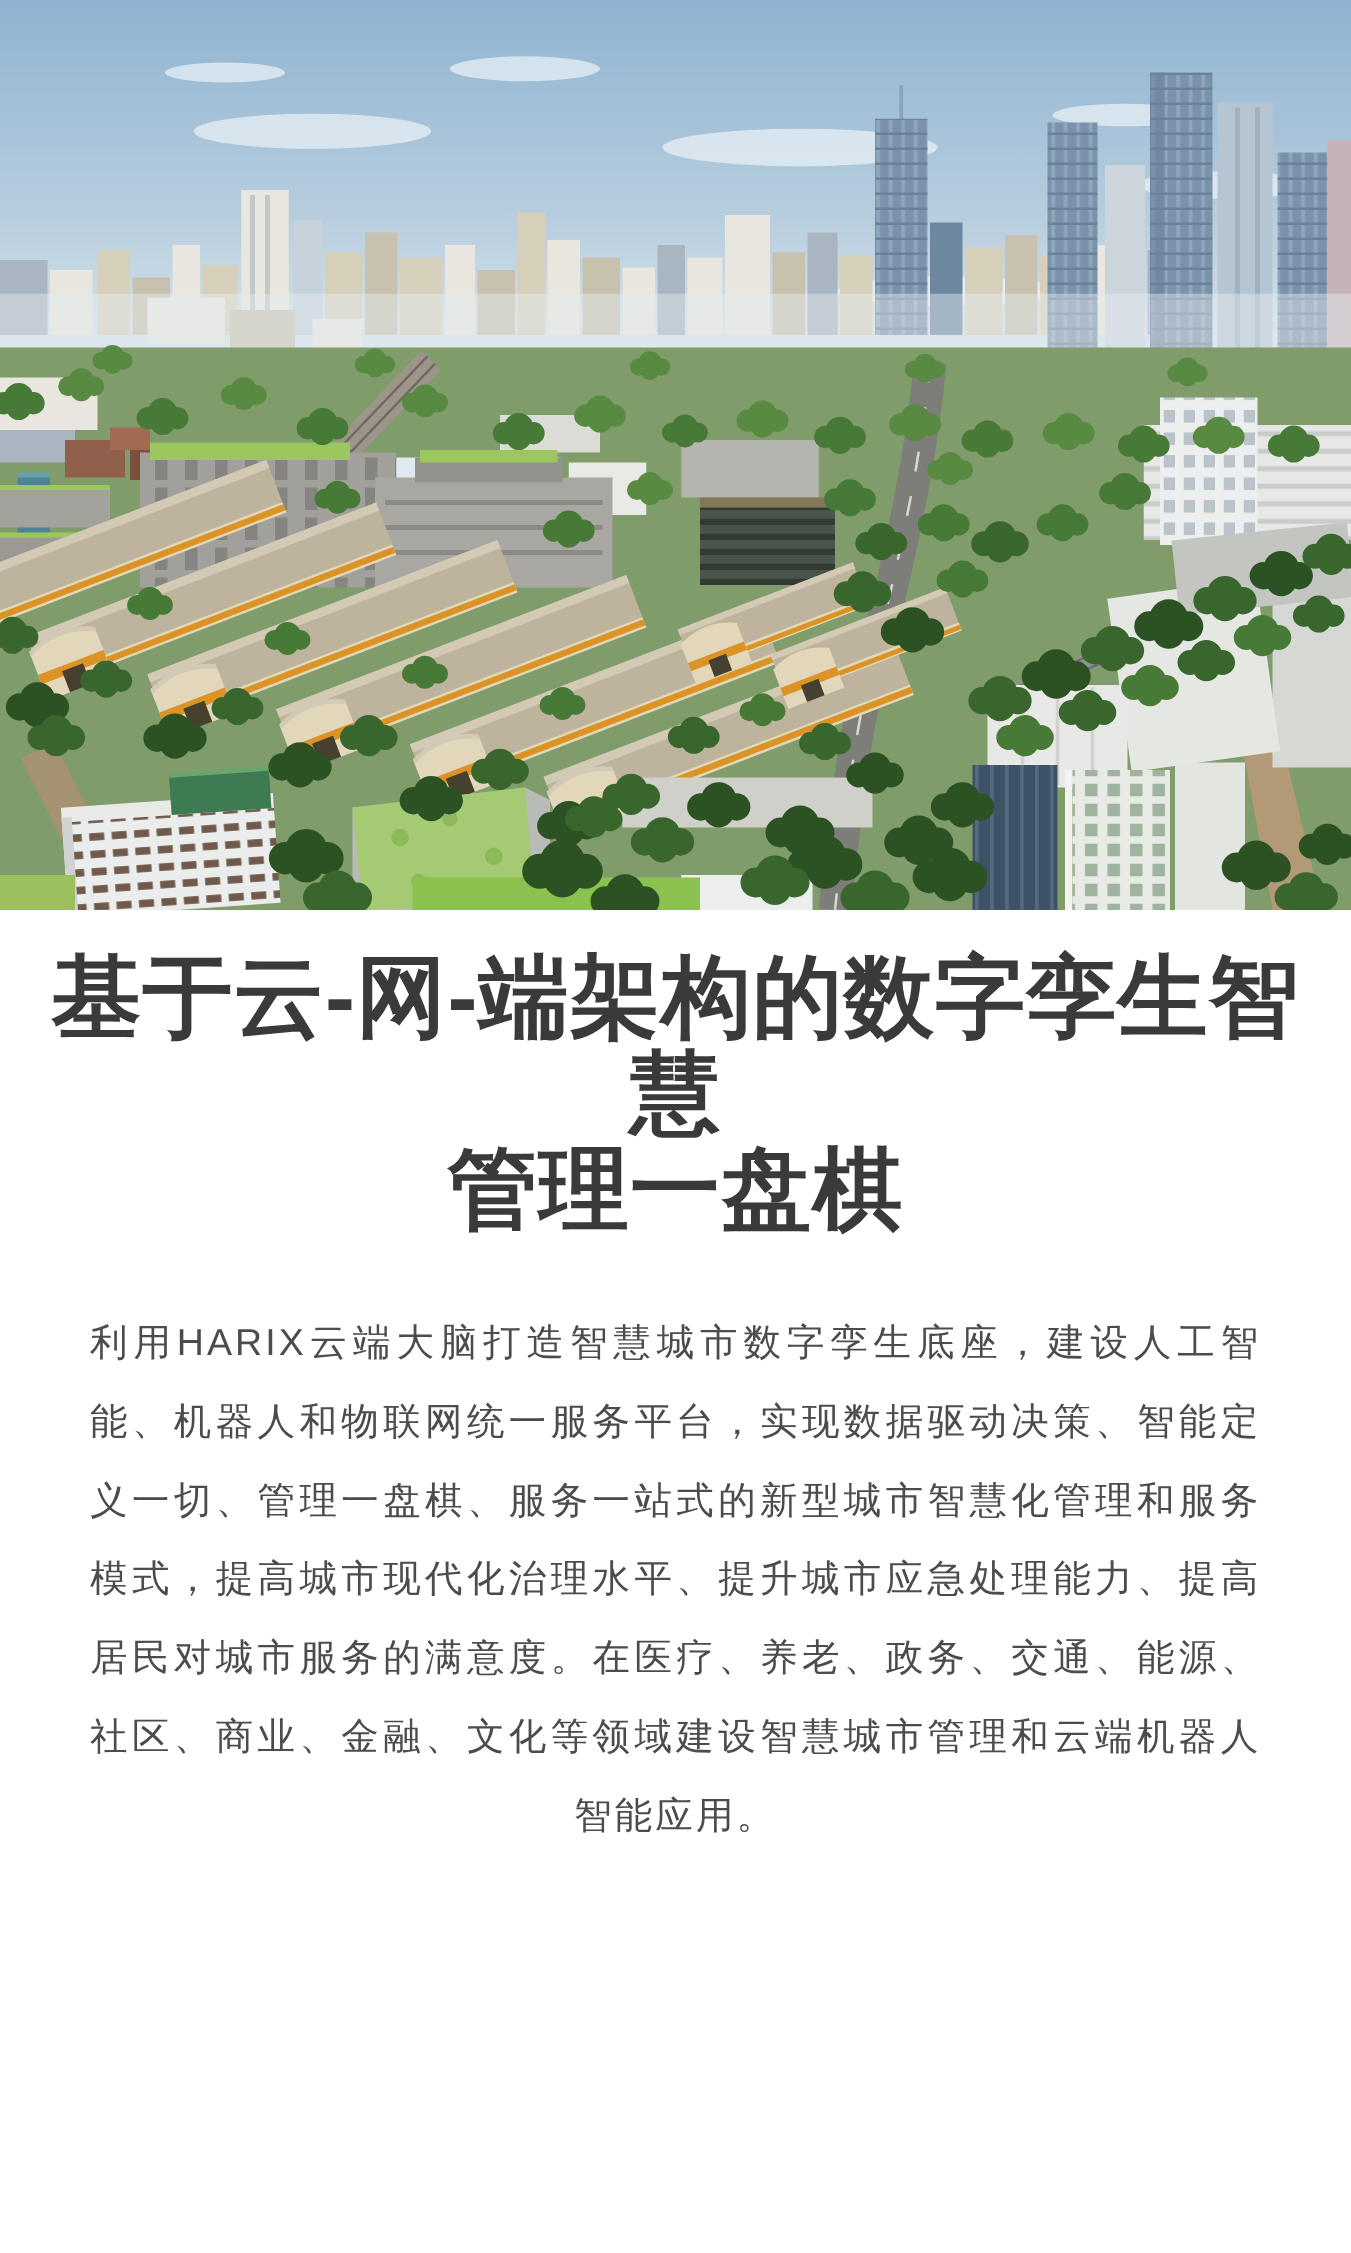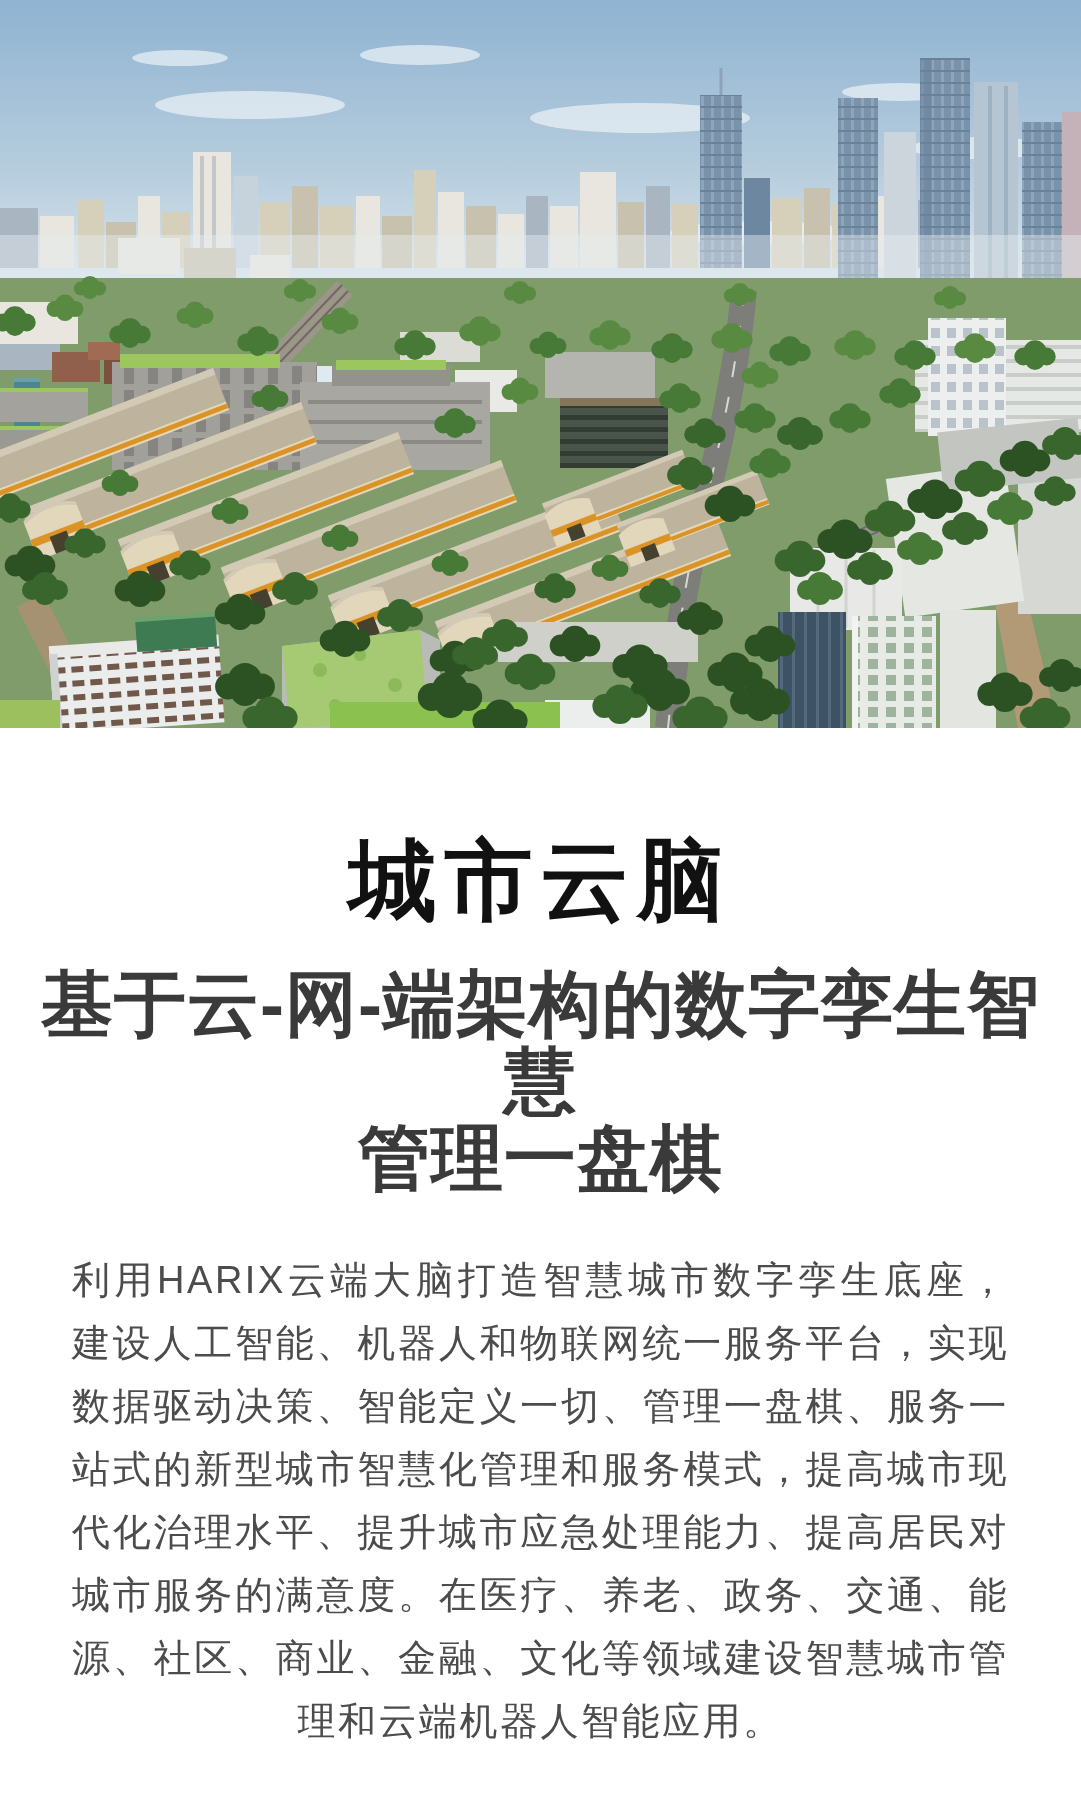--- a/index.html
+++ b/index.html
@@ -5,21 +5,21 @@
   html,body{margin:0;padding:0;background:#ffffff;}
   body{width:1081px;height:1802px;overflow:hidden;
        font-family:"Liberation Sans","DejaVu Sans",sans-serif;}
   .page{width:1081px;height:1802px;background:#ffffff;}
   .hero{width:1081px;height:728px;overflow:hidden;line-height:0;}
   .hero svg{display:block;}
   .title{margin:100px 0 0;text-align:center;font-size:88px;line-height:1.2;
          font-weight:600;color:#111111;letter-spacing:8px;}
   .subtitle{margin:32px 40px 0;text-align:center;font-size:72px;line-height:77px;
             font-weight:600;color:#3a3a3a;letter-spacing:1px;}
-  .paragraph{margin:52px 72px 0;font-size:38px;line-height:63px;font-weight:400;
+  .paragraph{margin:52px 72px 0;font-size:30px;line-height:63px;font-weight:400;
              color:#4c4c4c;text-align:justify;text-align-last:center;
              letter-spacing:2.5px;word-break:break-all;}
   
   .c-cloud{fill:#eff5f8;opacity:.68}
   .c-bg1{fill:#d6cfba}.c-bg2{fill:#c7c1ad}.c-bg3{fill:#e8e6de}
   .c-bg4{fill:#a9b5c1}.c-bg6{fill:#6d87a0}.c-bg7{fill:#c6d2dc}
   .c-tr1{fill:#2c5224}.c-tr2{fill:#38662c}.c-tr3{fill:#477a36}.c-tr4{fill:#598a42}
   .c-wroof{fill:#beb49e}.c-wridge{fill:#d3cab6}.c-wwall{fill:#e2d7ba}
   .c-worange{fill:#dc9325}.c-wdoor{fill:#46412f}
   .c-roofg{fill:#9cc75f}
@@ -354,21 +354,20 @@
         <use href="#tr" class="c-tr2" transform="translate(870 565) scale(1)"></use>
         <use href="#tr" class="c-tr3" transform="translate(920 545) scale(1)"></use>
         <use href="#tr" class="c-tr2" transform="translate(965 525) scale(1)"></use>
         <use href="#tr" class="c-tr3" transform="translate(1010 505) scale(1)"></use>
         <use href="#tr" class="c-tr2" transform="translate(1055 488) scale(0.9)"></use>
         <use href="#tr" class="c-tr1" transform="translate(770 640) scale(1.1)"></use>
       </g>
     </svg>
   </div>
 
-  <h1 class="title" style="color: rgb(17, 17, 17);">城市云脑</h1>
 
   <h2 class="subtitle" style="color: rgb(58, 58, 58);">
     <span>基于云-网-端架构的数字孪生智慧</span><br>
     <span>管理一盘棋</span>
   </h2>
 
   <p class="paragraph" style="color: rgb(76, 76, 76);">利用HARIX云端大脑打造智慧城市数字孪生底座，建设人工智能、机器人和物联网统一服务平台，实现数据驱动决策、智能定义一切、管理一盘棋、服务一站式的新型城市智慧化管理和服务模式，提高城市现代化治理水平、提升城市应急处理能力、提高居民对城市服务的满意度。在医疗、养老、政务、交通、能源、社区、商业、金融、文化等领域建设智慧城市管理和云端机器人智能应用。</p>
 
 </div>
 

